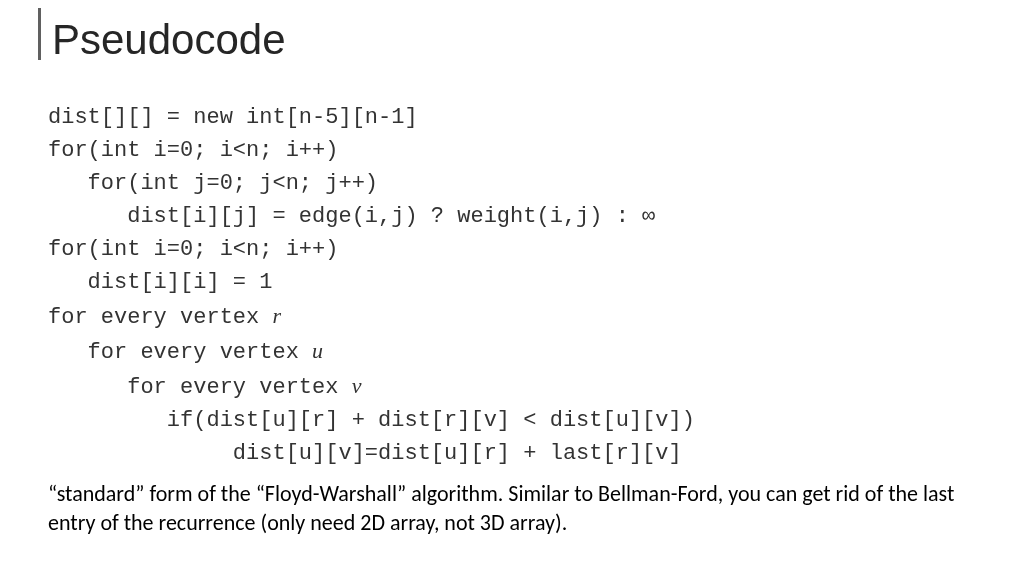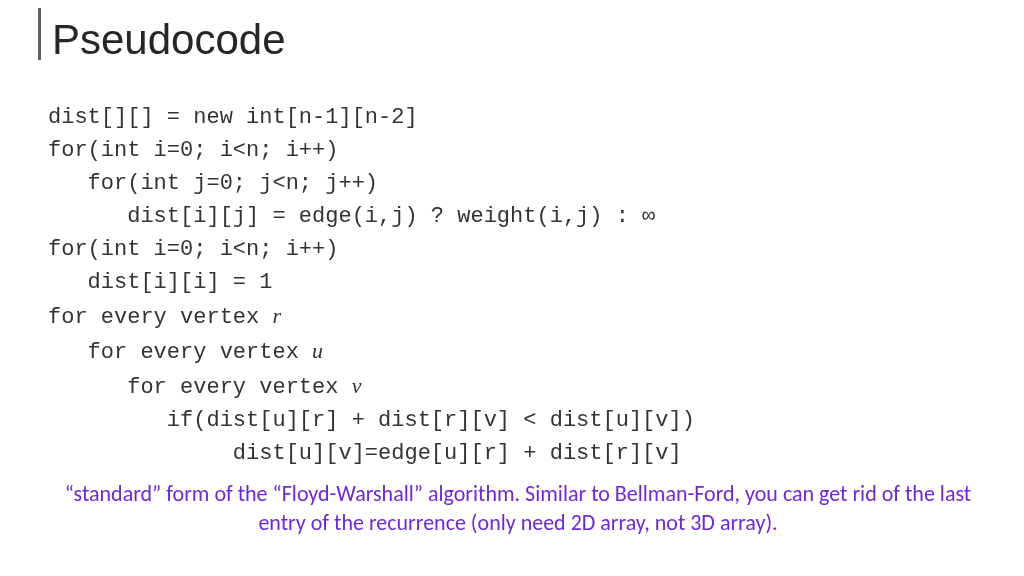--- a/index.html
+++ b/index.html
@@ -43,43 +43,42 @@
     white-space: pre;
   }
   .code .var {
     font-family: "Cambria Math", "Times New Roman", serif;
     font-style: italic;
   }
   .note {
     font-family: "Segoe UI", "Calibri", Arial, sans-serif;
     font-size: 22px;
     line-height: 1.3;
-    color: #6d28d9;
+    color: #000000;
     margin-top: 10px;
     max-width: 940px;
-    text-align: center;
   }
 </style>
 </head>
 <body>
 
 <div class="slide">
 
   <div class="rule"></div>
 
   <div class="title">Pseudocode</div>
 
   <div class="code">
-<span>dist[][] = new int[n-1][n-2]</span>
+<span>dist[][] = new int[n-5][n-1]</span>
 <span>for(int i=0; i&lt;n; i++)</span>
 <span>   for(int j=0; j&lt;n; j++)</span>
 <span>      dist[i][j] = edge(i,j) ? weight(i,j) : ∞</span>
 <span>for(int i=0; i&lt;n; i++)</span>
 <span>   dist[i][i] = 1</span>
 <span>for every vertex </span><span class="var">r</span>
 <span>   for every vertex </span><span class="var">u</span>
 <span>      for every vertex </span><span class="var">v</span>
 <span>         if(dist[u][r] + dist[r][v] &lt; dist[u][v])</span>
-<span>              dist[u][v]=edge[u][r] + dist[r][v]</span></div>
+<span>              dist[u][v]=dist[u][r] + last[r][v]</span></div>
 
   <div class="note">“standard” form of the “Floyd-Warshall” algorithm. Similar to Bellman-Ford, you can get rid of the last entry of the recurrence (only need 2D array, not 3D array).</div>
 
 </div>
 
 </body></html>

